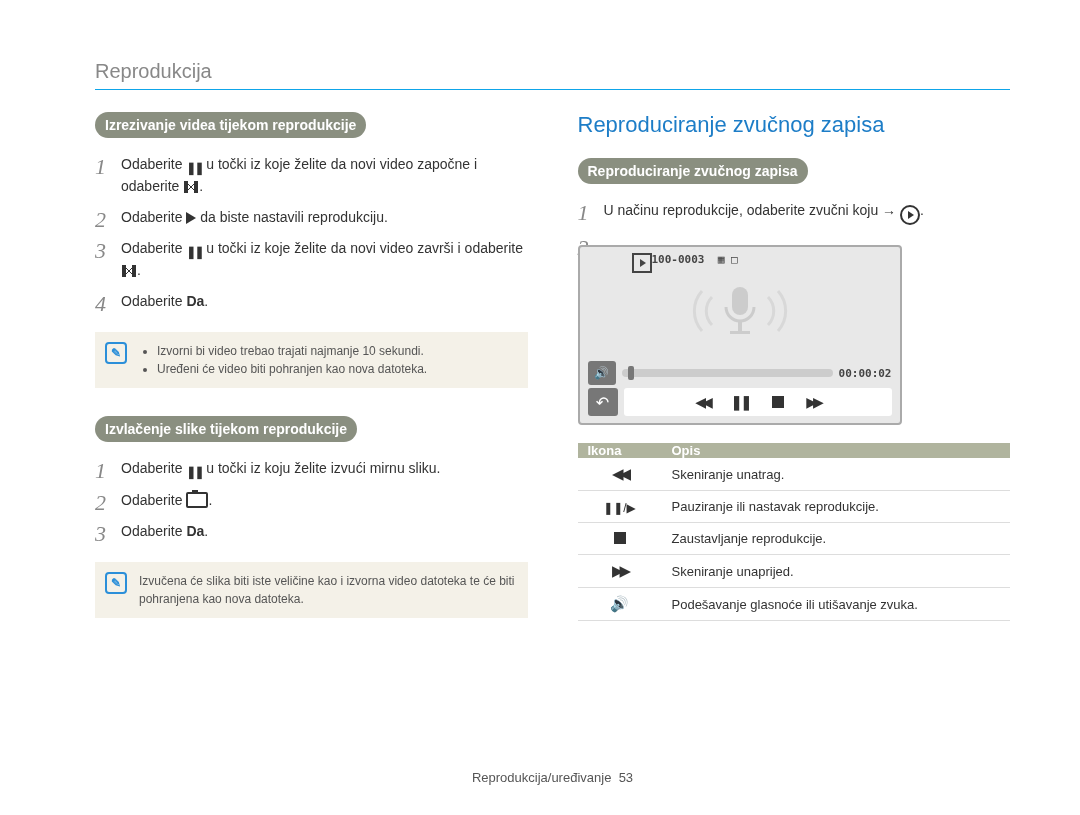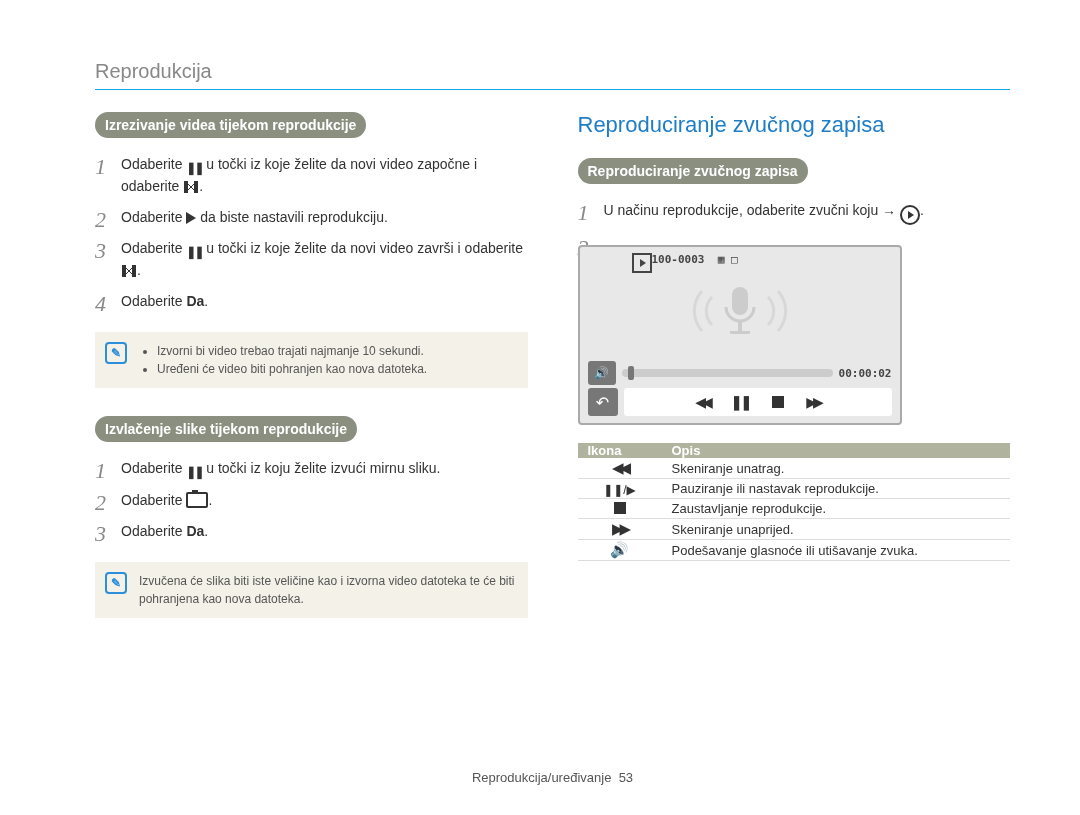--- a/index.html
+++ b/index.html
@@ -185,21 +185,21 @@
   }
   table.icons th {
     background: #b0b49e;
     color: #fff;
     text-align: left;
     padding: 0 10px;
     font-weight: bold;
   }
   table.icons td {
     border-bottom: 1px solid #ddd;
-    padding: 1px 10px;
+    padding: 7px 10px;
     vertical-align: middle;
   }
   table.icons td:first-child { width: 64px; text-align:center; font-size:15px; }
   .footer {
     text-align: center;
     font-size: 13px;
     color: #555;
     margin-top: auto;
     padding-top: 20px;
   }

